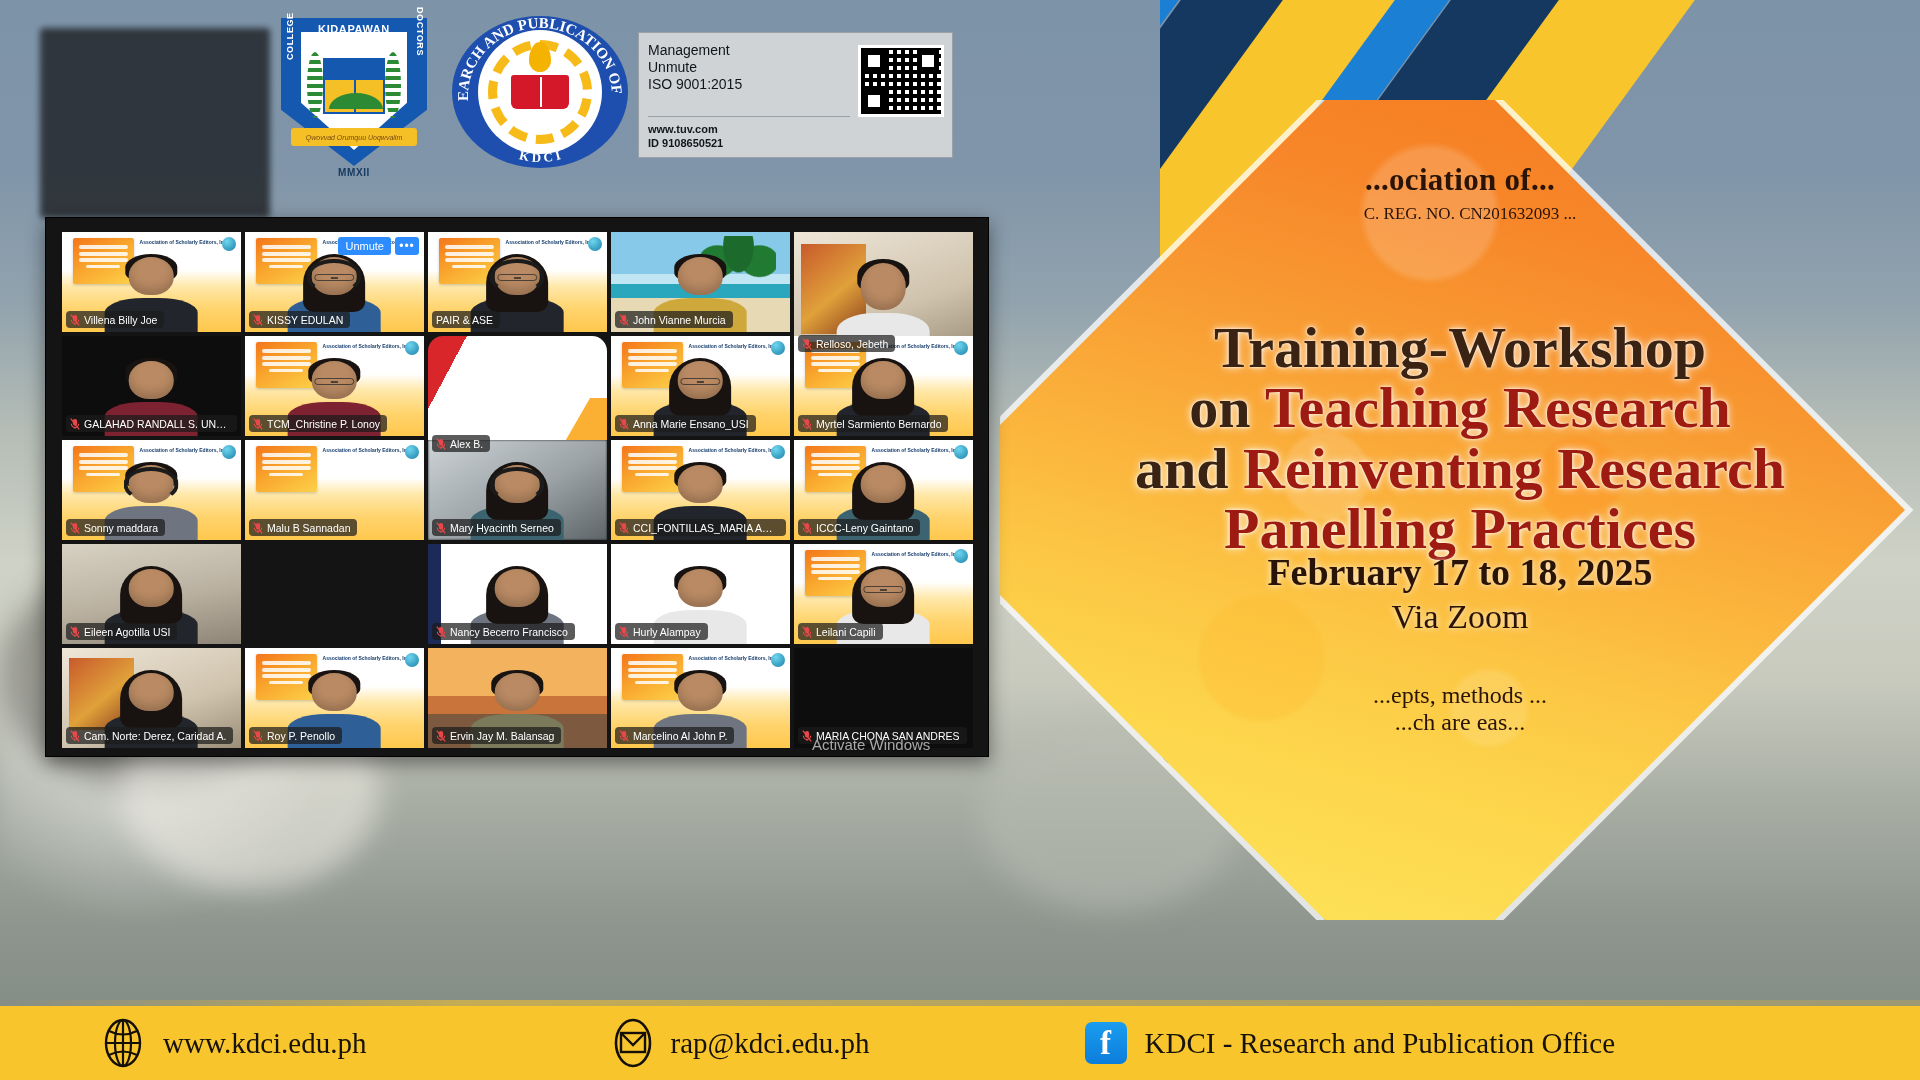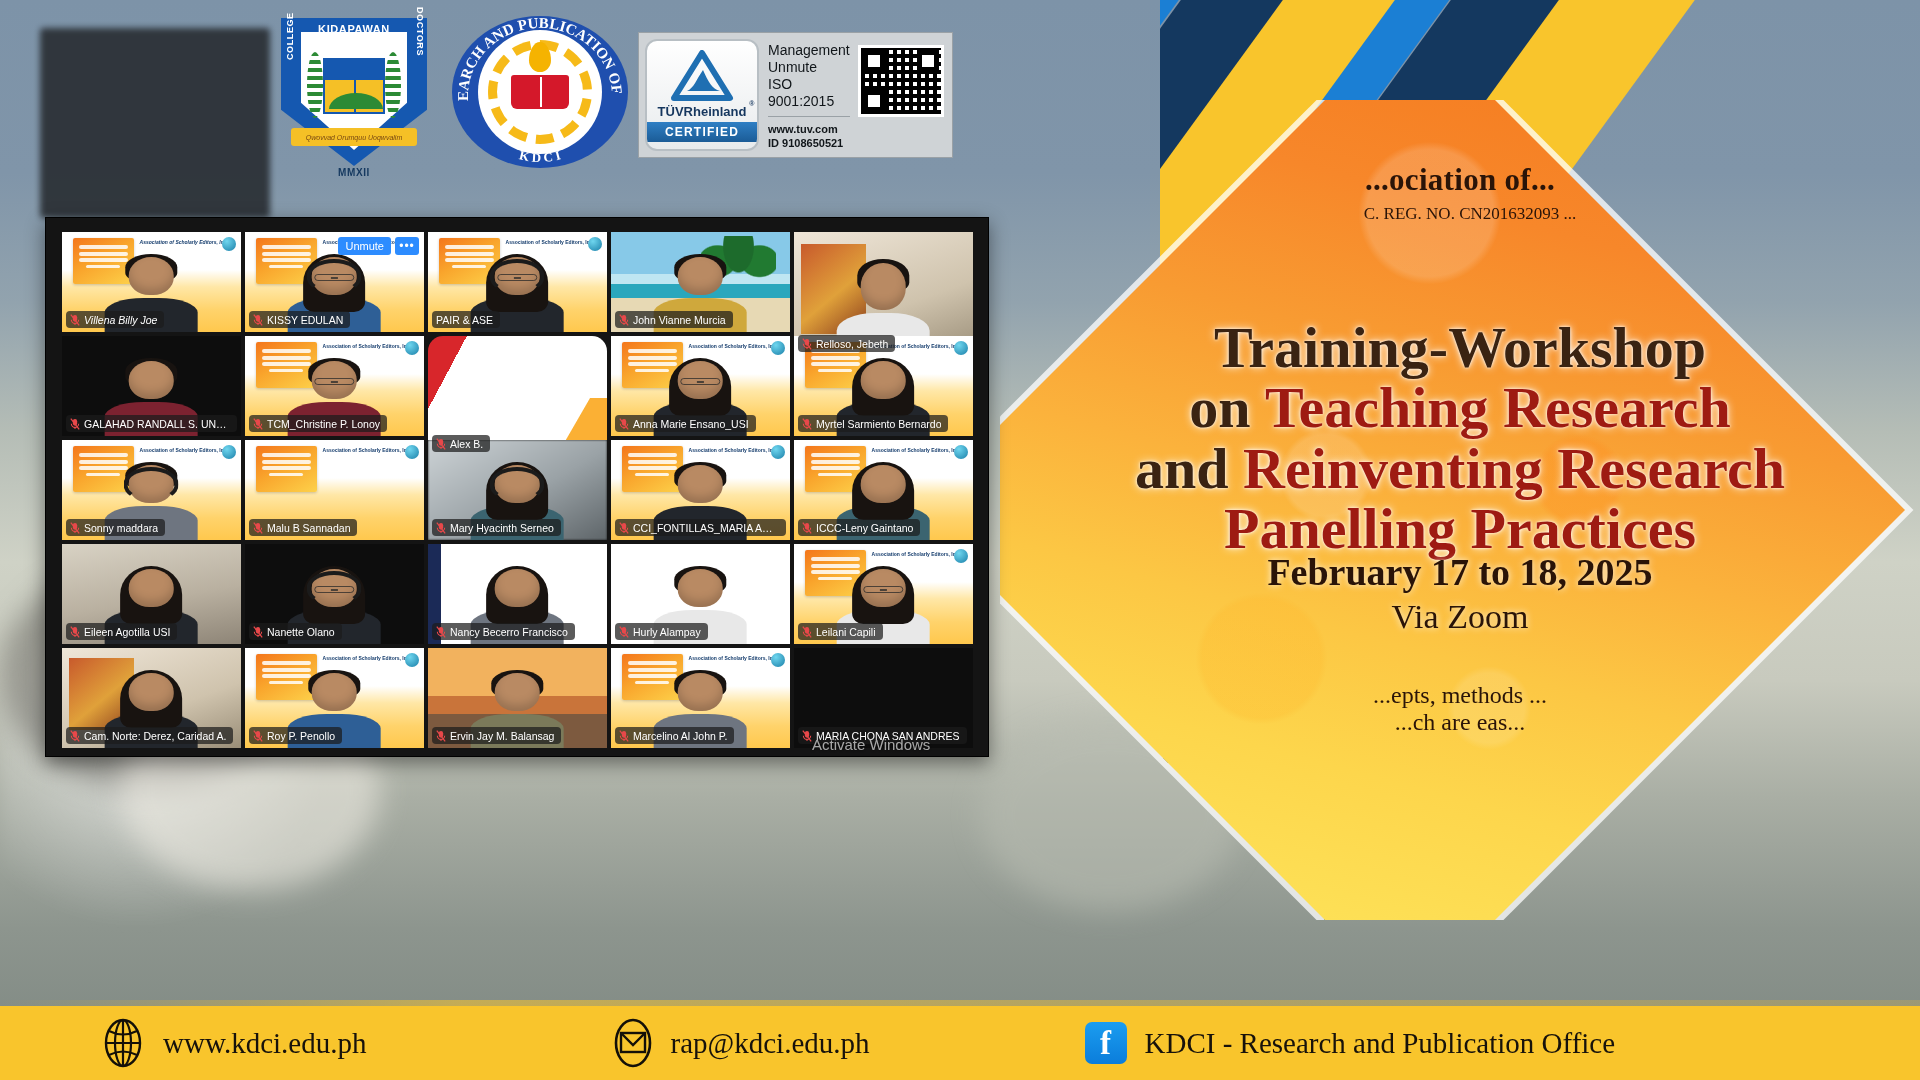--- a/index.html
+++ b/index.html
@@ -510,47 +510,39 @@
         </text>
       </svg>
       <div class="rpo-inner">
         <div class="rpo-wreath"></div>
         <div class="rpo-flame"></div>
         <div class="rpo-book"></div>
       </div>
     </div>
 
     <div class="tuv-badge">
-      <div class="tuv-left">
-        <svg class="tuv-tri" width="64" height="52" viewBox="0 0 64 52">
-          <path d="M32 3 L60 48 L4 48 Z" fill="none" stroke="#1f6fb2" stroke-width="6" stroke-linejoin="round"></path>
-          <path d="M33 20 C26 30, 24 38, 17 41 C30 41, 44 41, 50 41 C42 39, 38 31, 33 20 Z" fill="#1f6fb2"></path>
-        </svg>
-        <div class="tuv-word"><span>TÜVRheinland</span><sup>®</sup></div>
-        <div class="tuv-cert">CERTIFIED</div>
-      </div>
       <div class="tuv-mid">
         <div class="ms">Management</div>
         <div class="ms">Unmute</div>
         <div class="ms">ISO 9001:2015</div>
         <hr>
         <div class="url">www.tuv.com</div>
         <div class="idn">ID  9108650521</div>
       </div>
       <div class="tuv-qr">
         <div class="qr-eye" style="left:2px;top:2px;"></div>
         <div class="qr-eye" style="right:2px;top:2px;"></div>
         <div class="qr-eye" style="left:2px;bottom:2px;"></div>
       </div>
     </div>
   </div>
 
   <div class="zoom-window">
     <div class="zoom-grid" id="grid">
-        <div class="tile" style="left: 0px; top: 0px; width: 179px; height: 100px; font-style: italic;">
+        <div class="tile" style="left: 0px; top: 0px; width: 179px; height: 100px;">
           <div class="feed">
             <div class="vb">
               <div class="vb-poster">
                 <i></i>
                 <i></i>
                 <i></i>
                 <i></i>
               </div>
               <div class="vb-title">Association of Scholarly Editors, Inc.</div>
               <div class="vb-dot"></div>
@@ -922,41 +914,20 @@
             </div>
           </div>
           <div class="namebar">
             <svg class="mute-ic" viewBox="0 0 12 14">
               <rect x="3.4" y="1" width="5.2" height="8" rx="2.6" fill="#e8484a"></rect>
               <path d="M1.6 6.6 a4.4 4.4 0 0 0 8.8 0" fill="none" stroke="#e8484a" stroke-width="1.3"></path>
               <line x1="6" y1="10.6" x2="6" y2="13" stroke="#e8484a" stroke-width="1.3"></line>
               <line x1="1" y1="0.6" x2="11" y2="13.4" stroke="#e8484a" stroke-width="1.5"></line>
             </svg>
             <span class="nm">Eileen Agotilla USI</span>
-          </div>
-        </div>
-        <div class="tile" style="left: 183px; top: 312px; width: 179px; height: 100px;">
-          <div class="feed">
-            <div class="bg-dark"></div>
-            <div class="person p-dark">
-              <div class="body"></div>
-              <div class="hair long"></div>
-              <div class="head"></div>
-              <div class="glasses"></div>
-              <div class="headset"></div>
-            </div>
-          </div>
-          <div class="namebar">
-            <svg class="mute-ic" viewBox="0 0 12 14">
-              <rect x="3.4" y="1" width="5.2" height="8" rx="2.6" fill="#e8484a"></rect>
-              <path d="M1.6 6.6 a4.4 4.4 0 0 0 8.8 0" fill="none" stroke="#e8484a" stroke-width="1.3"></path>
-              <line x1="6" y1="10.6" x2="6" y2="13" stroke="#e8484a" stroke-width="1.3"></line>
-              <line x1="1" y1="0.6" x2="11" y2="13.4" stroke="#e8484a" stroke-width="1.5"></line>
-            </svg>
-            <span class="nm">Nanette Olano</span>
           </div>
         </div>
         <div class="tile" style="left: 366px; top: 312px; width: 179px; height: 100px;">
           <div class="feed">
             <div class="bg-navyline"></div>
             <div class="person p-gray">
               <div class="body"></div>
               <div class="hair long"></div>
               <div class="head"></div>
             </div>

